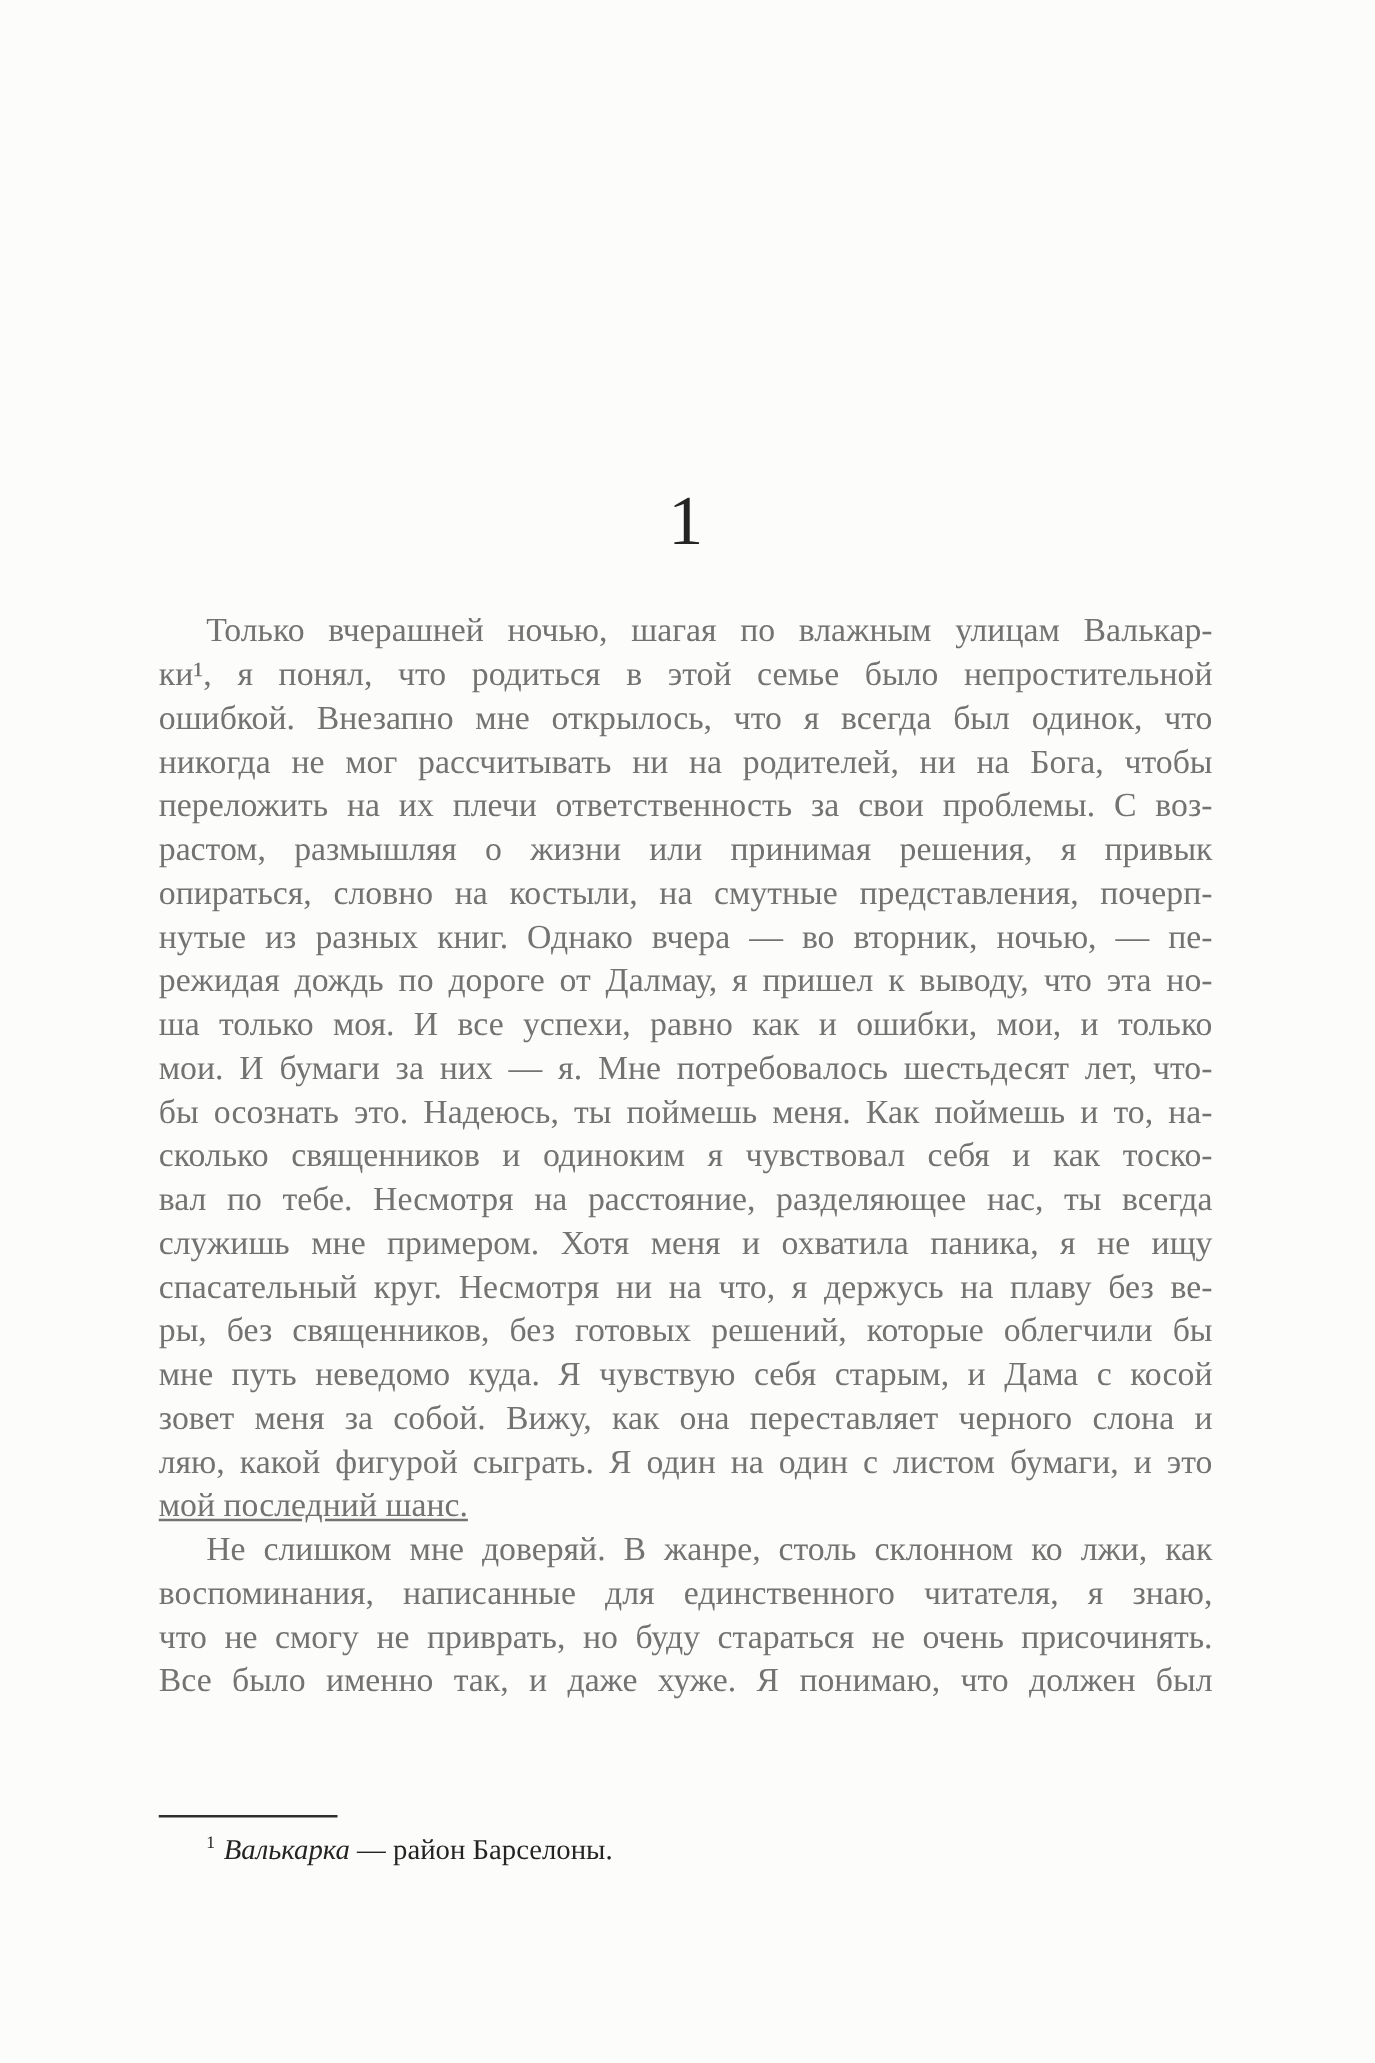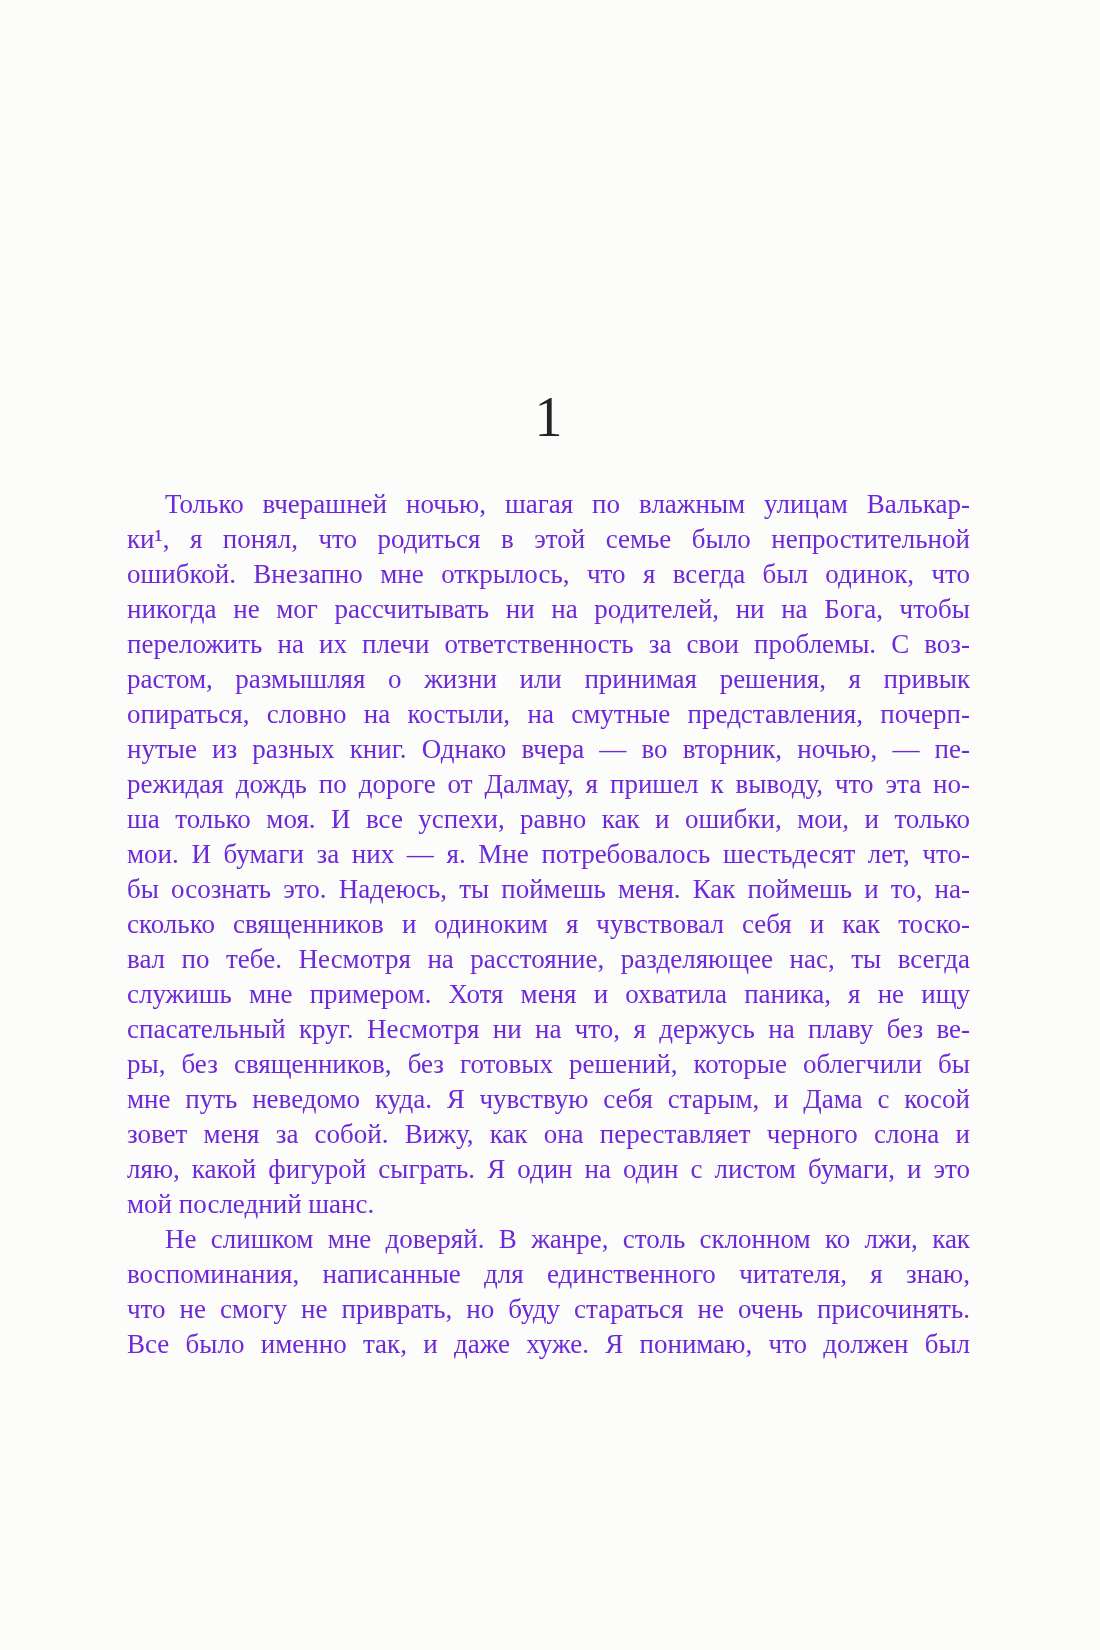--- a/index.html
+++ b/index.html
@@ -38,27 +38,28 @@
     width: 843px;
     font-size: 27px;
     line-height: 35px;
   }
   .line {
     height: 35px;
     text-align: justify;
     
     text-align-last: justify;
     white-space: normal;
-    color: #6d28d9;
+    color: #737373;
   }
   .line.indent {
     text-indent: 38px;
   }
   .line.para-end {
     text-align-last: left;
+    text-decoration: underline;
   }
   .footnote {
     position: absolute;
     left: 127px;
     top: 1452px;
     width: 843px;
   }
   .fn-rule {
     width: 143px;
     height: 2px;
@@ -109,14 +110,20 @@
       <div class="line">мне путь неведомо куда. Я чувствую себя старым, и Дама с косой</div>
       <div class="line">зовет меня за собой. Вижу, как она переставляет черного слона и</div>
       <div class="line">ляю, какой фигурой сыграть. Я один на один с листом бумаги, и это</div>
       <div class="line para-end">мой последний шанс.</div>
       <div class="line indent">Не слишком мне доверяй. В жанре, столь склонном ко лжи, как</div>
       <div class="line">воспоминания, написанные для единственного читателя, я знаю,</div>
       <div class="line">что не смогу не приврать, но буду стараться не очень присочинять.</div>
       <div class="line">Все было именно так, и даже хуже. Я понимаю, что должен был</div>
     </div>
 
+  <div class="footnote">
+    <div class="fn-rule"></div>
+    <div class="fn-text">
+      <sup class="fn-marker">1</sup><span class="fn-term">Валькарка</span><span class="fn-definition"> — район Барселоны.</span>
+    </div>
+  </div>
 
 </div>
 
 </body></html>

